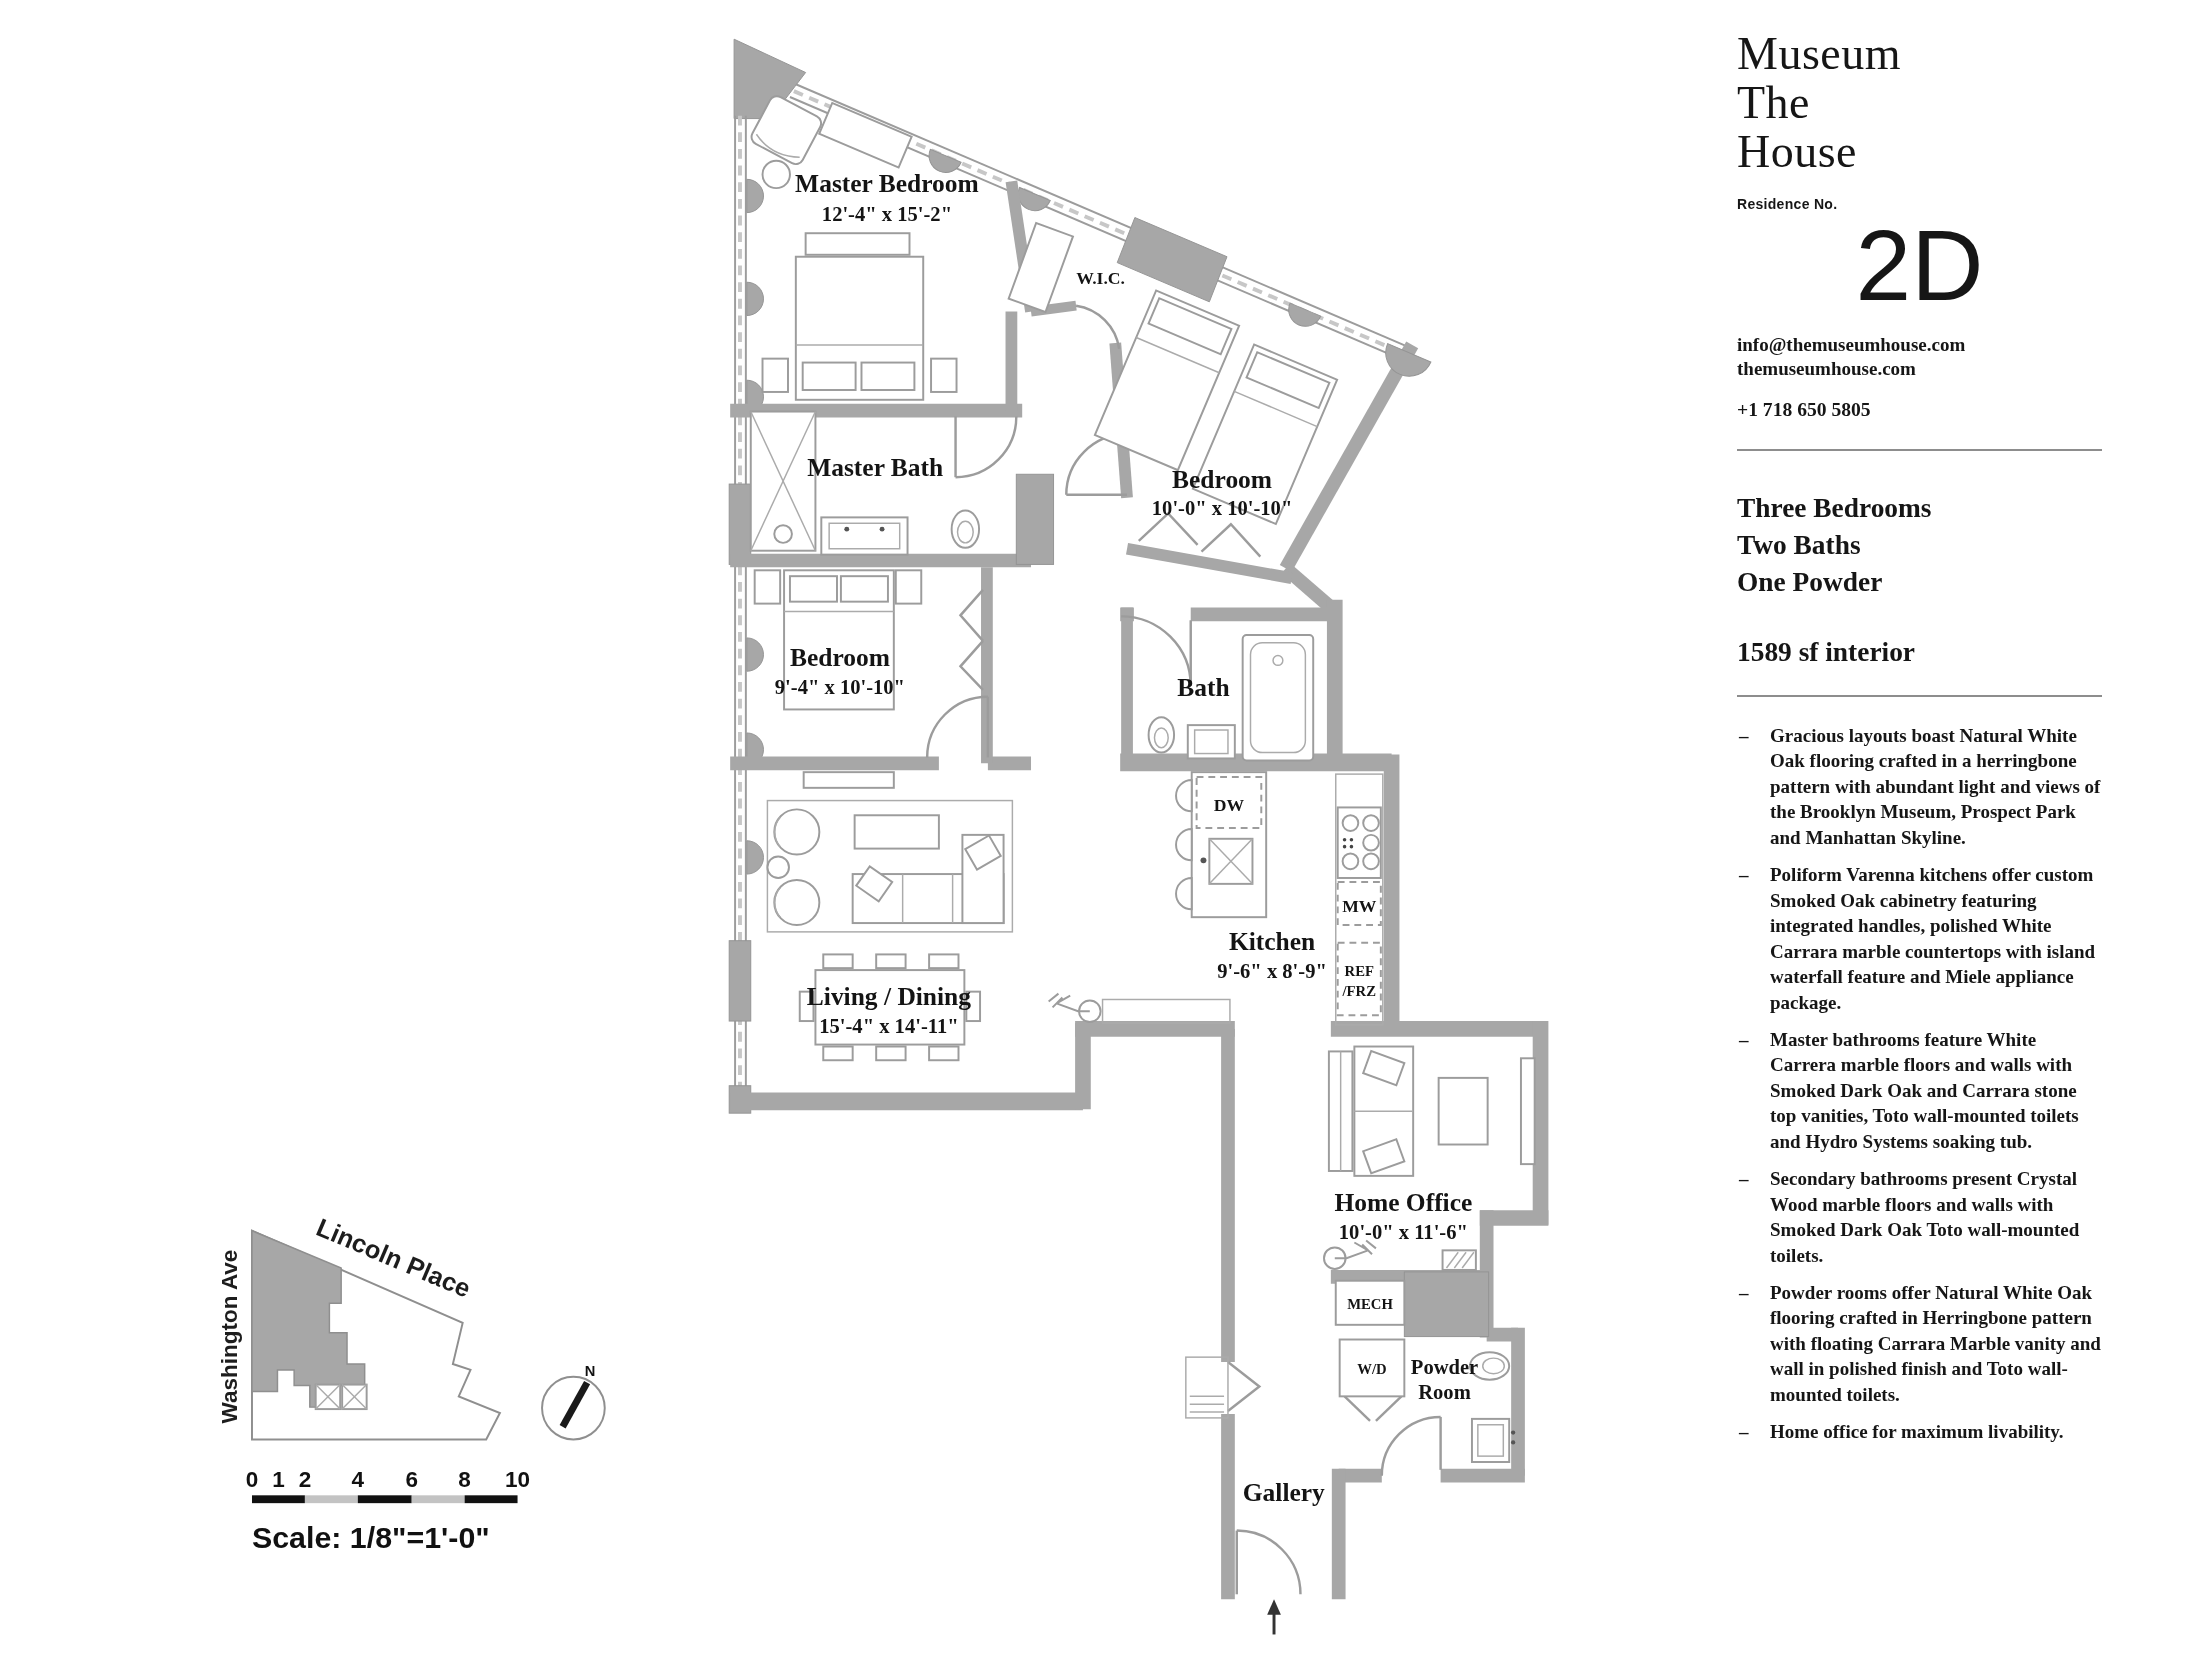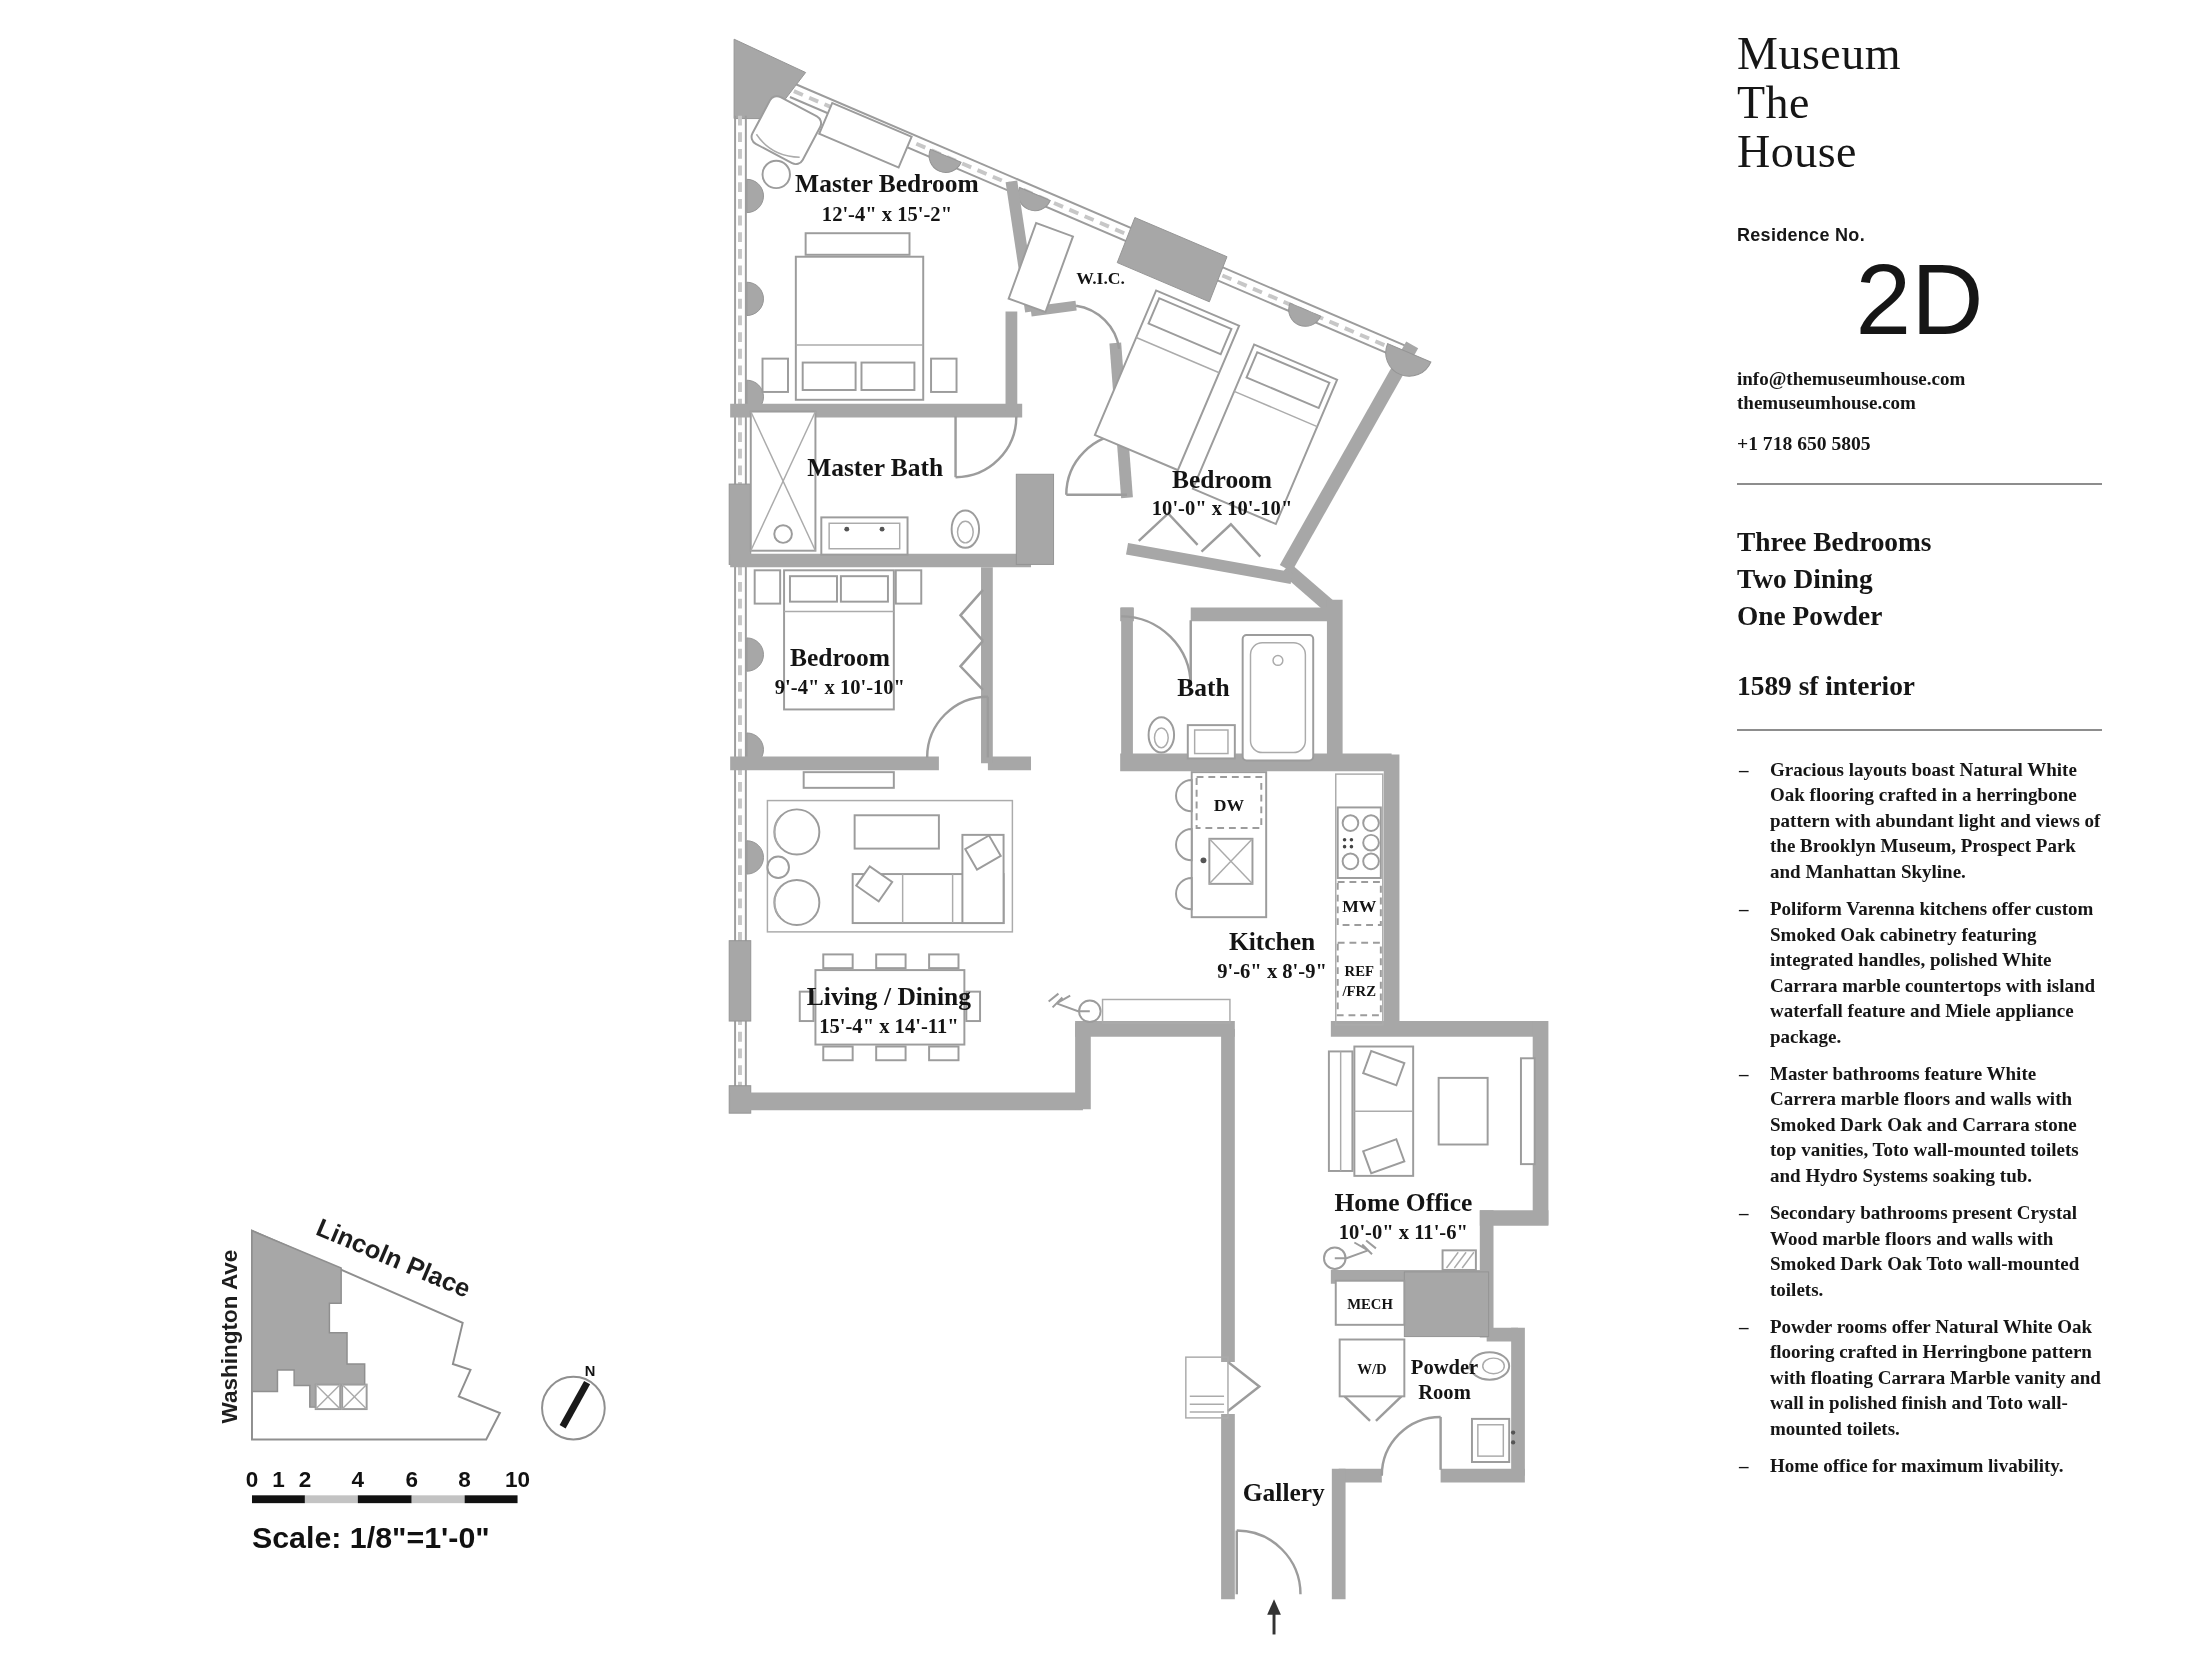--- a/index.html
+++ b/index.html
@@ -4,22 +4,22 @@
 <style>
   html,body{margin:0;padding:0;background:#fff;}
   .page{position:relative;width:2209px;height:1657px;background:#ffffff;overflow:hidden;
         font-family:"Liberation Serif",serif;color:#161616;}
   svg{position:absolute;left:0;top:0;}
 
   
   .sidebar{position:absolute;left:1737px;top:29px;width:365px;}
   .brand-title{font-family:"Liberation Serif",serif;font-size:46px;line-height:49px;
                font-weight:500;letter-spacing:0.5px;}
-  .res-label{font-family:"Liberation Sans",sans-serif;font-weight:bold;font-size:18px;
-             margin-top:49px;letter-spacing:0.3px;}
+  .res-label{font-family:"Liberation Sans",sans-serif;font-weight:bold;font-size:14px;
+             margin-top:20px;letter-spacing:0.3px;}
   .res-num{font-family:Liberation Sans, sans-serif;font-size:100px;line-height:94px;margin-top:5.9px;text-align:center;}
   .addr{font-weight:bold;font-size:19.6px;line-height:24.5px;margin-top:25.5px;}
   .contact{font-weight:bold;font-size:19px;line-height:24.5px;margin-top:21px;}
   .phone{font-weight:bold;font-size:19.6px;margin-top:17.6px;}
   .rule{border:none;border-top:2px solid #8d8d8d;margin:27.4px 0 0 0;}
   .summary{font-weight:bold;font-size:27.4px;line-height:37px;margin-top:39px;}
   .area{font-weight:bold;font-size:27.4px;margin-top:36px;}
   .features{margin:25.5px 0 0 0;padding:0;list-style:none;font-weight:bold;
             font-size:19px;line-height:25.5px;}
   .features li{position:relative;padding-left:33px;margin-bottom:11.8px;}
@@ -394,21 +394,21 @@
     <div class="res-label">Residence No.</div>
     <div class="res-num">2D</div>
     <div class="contact">
       <div>info@themuseumhouse.com</div>
       <div>themuseumhouse.com</div>
     </div>
     <div class="phone">+1 718 650 5805</div>
     <hr class="rule">
     <div class="summary">
       <div>Three Bedrooms</div>
-      <div>Two Dining</div>
+      <div>Two Baths</div>
       <div>One Powder</div>
     </div>
     <div class="area">1589 sf interior</div>
     <hr class="rule">
     <ul class="features">
       <li><span class="dash">–</span><span>Gracious layouts boast Natural White Oak flooring crafted in a herringbone pattern with abundant light and views of the Brooklyn Museum, Prospect Park and Manhattan Skyline.</span></li>
       <li><span class="dash">–</span><span>Poliform Varenna kitchens offer custom Smoked Oak cabinetry featuring integrated handles, polished White Carrara marble countertops with island waterfall feature and Miele appliance package.</span></li>
       <li><span class="dash">–</span><span>Master bathrooms feature White Carrera marble floors and walls with Smoked Dark Oak and Carrara stone top vanities, Toto wall-mounted toilets and Hydro Systems soaking tub.</span></li>
       <li><span class="dash">–</span><span>Secondary bathrooms present Crystal Wood marble floors and walls with Smoked Dark Oak Toto wall-mounted toilets.</span></li>
       <li><span class="dash">–</span><span>Powder rooms offer Natural White Oak flooring crafted in Herringbone pattern with floating Carrara Marble vanity and wall in polished finish and Toto wall-mounted toilets.</span></li>

